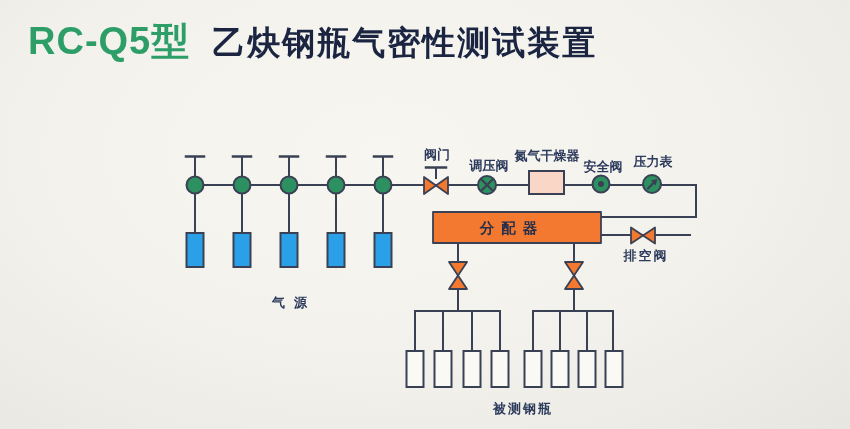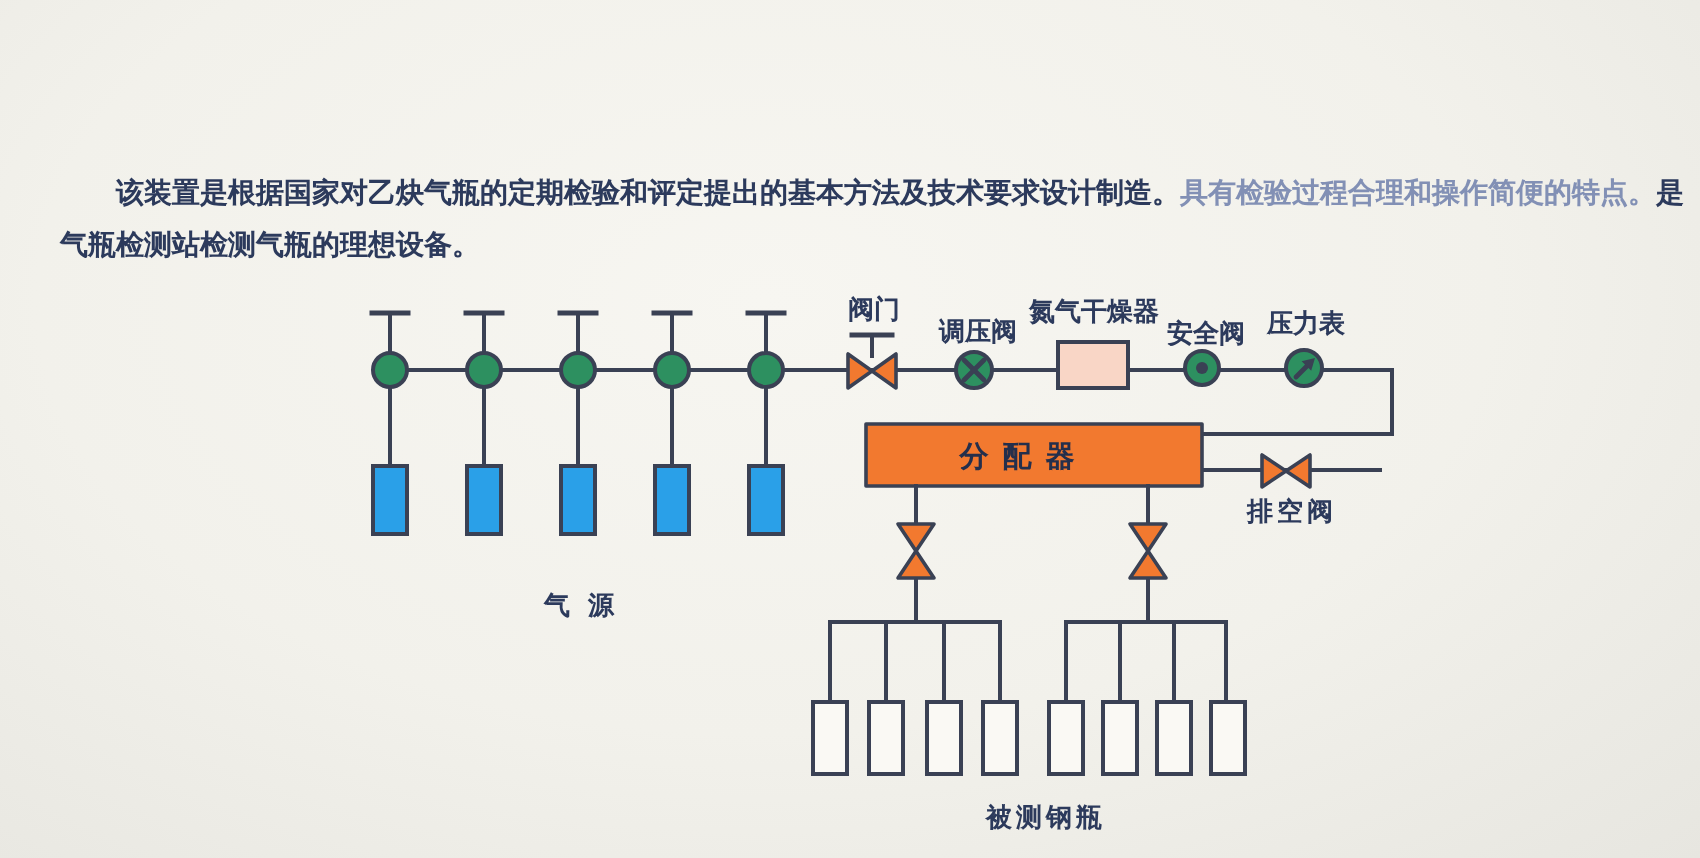--- a/index.html
+++ b/index.html
@@ -52,22 +52,25 @@
   .glyph-fill{fill:var(--line);stroke:none;}
   .lbl{fill:var(--text-navy);font-size:13px;font-weight:bold;text-anchor:middle;
        font-family:"Liberation Sans","DejaVu Sans",sans-serif;}
   .lbl-dist{fill:#242f4c;font-size:14.5px;font-weight:bold;text-anchor:middle;}
 </style>
 </head>
 <body>
 
 <div class="page">
 
+  <div class="title-row">
+    <span class="title-model">RC-Q5型</span>
+    <span class="title-name">乙炔钢瓶气密性测试装置</span>
+  </div>
 
-  <p class="description"><span>该装置是根据国家对乙炔气瓶的定期检验和评定提出的基本方法及技术要求设计制造。</span><span class="light">具有检验过程合理和操作简便的特点。</span><span>是气瓶检测站检测气瓶的理想设备。</span></p>
 
 
   <svg class="diagram" viewBox="0 0 850 429">
 
     <path class="pipe" d="M195 185 H696 V217 H601"></path>
 
     <path class="pipe" d="M601 235 H690"></path>
 
     <g>
       <g>

